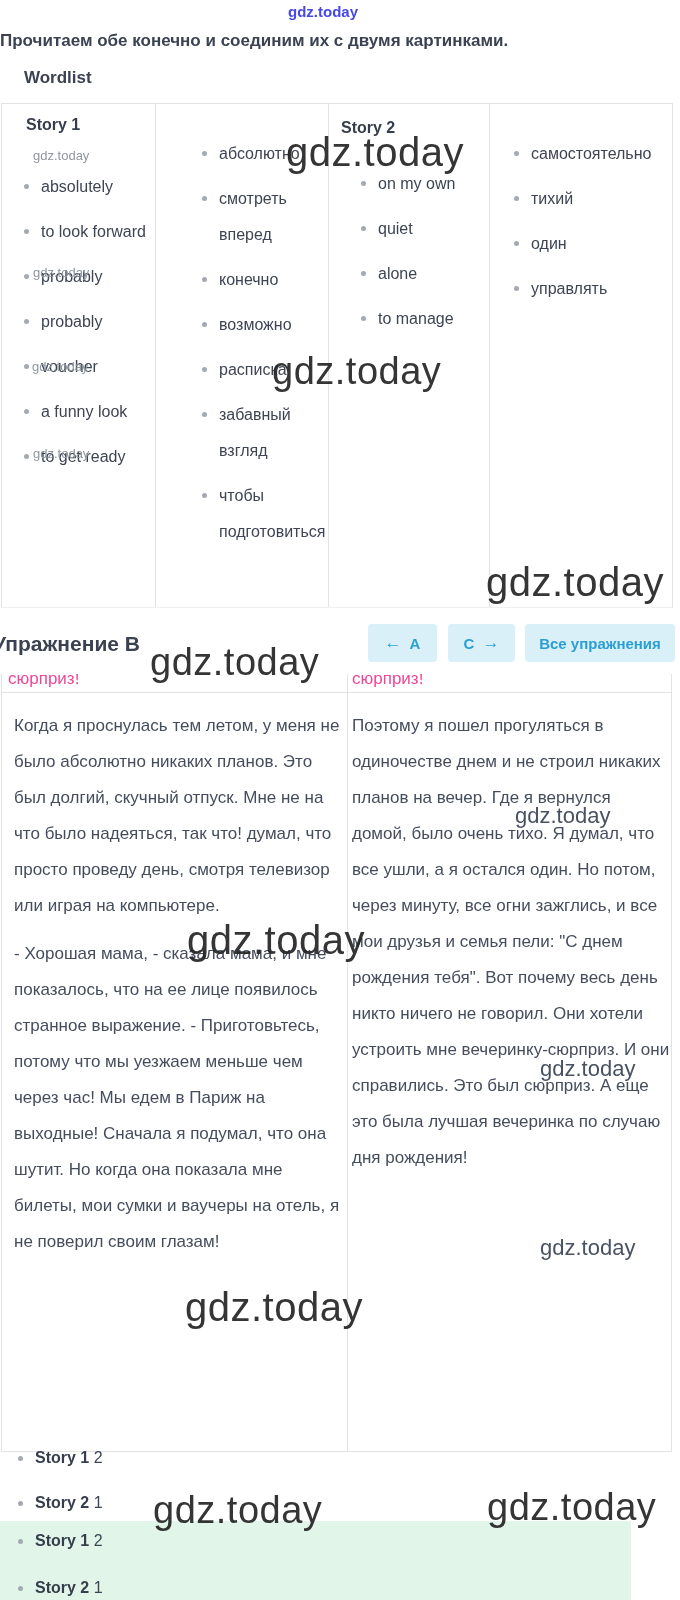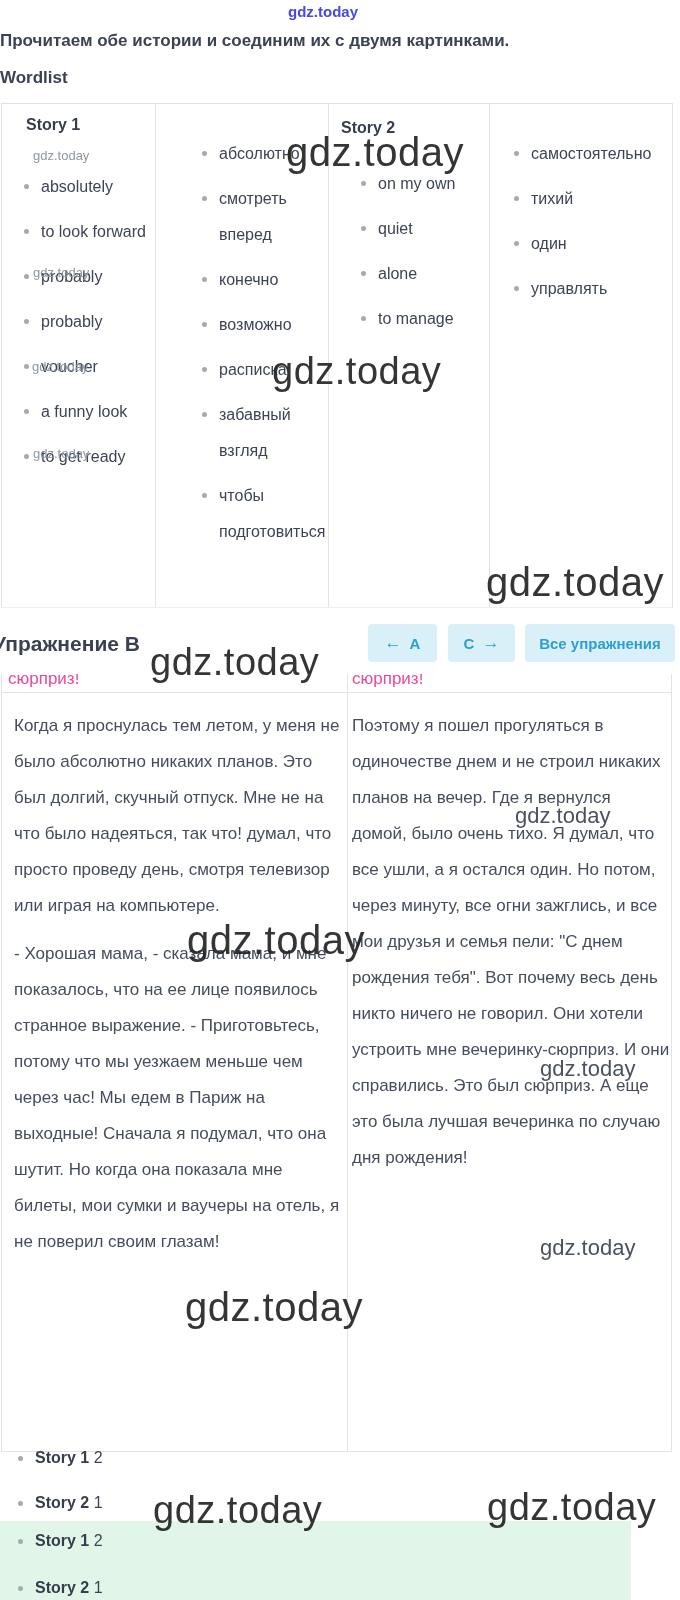--- a/index.html
+++ b/index.html
@@ -11,21 +11,21 @@
   
   .wm { position:absolute; white-space:nowrap; z-index:3; pointer-events:none;text-align:right; }
   .wm-blue { font-size:15px; font-weight:600; color:#4848e2; }
   .wm-sm   { font-size:13px; color:#9097a0; }
   .wm-lg   { font-size:40px; font-weight:300; color:#242424; opacity:.92; letter-spacing:.5px; }
   .wm-lg38 { font-size:38px; font-weight:300; color:#242424; opacity:.92; letter-spacing:.5px; }
   .wm-md   { font-size:22px; font-weight:300; color:#4a5262; }
   .wm-over { z-index:7; }
   
   .intro    { position:absolute; left:0; top:31px; font-size:17px; font-weight:600; color:#3b4252; }
-  .wordlist-title { position:absolute; left:0; top:68px; font-size:17px; font-weight:600; color:#3b4252; }
+  .wordlist-title { position:absolute; left:0; top:68px; font-size:17px; font-weight:600; color:#3b4252;padding-left:24px; }
   
   .wl-table { position:absolute; left:1px; top:103px; width:672px; height:505px;
               border-top:1px solid #e3e3e6; border-left:1px solid #e3e3e6;
               border-right:1px solid #e3e3e6; border-bottom:1px solid #f0f0f2; }
   .vdiv { position:absolute; top:0; width:1px; height:100%; background:#e3e3e6; }
   .wl-cell { position:absolute; top:0; height:100%; }
   .wl-head { font-size:16px; font-weight:bold; color:#363d4c; }
   .wl-list { list-style:none; }
   .wl-list li { position:relative; font-size:16px; line-height:36px; margin-bottom:9px; color:#3d4454; }
   .wl-list li::before { content:""; position:absolute; left:-17px; top:15px;
@@ -73,21 +73,21 @@
   <div class="wm wm-lg" style="left:486px; top:560px;">gdz.today</div>
   <div class="wm wm-lg38 wm-over" style="left:150px; top:641px;">gdz.today</div>
   <div class="wm wm-md" style="left:515px; top:803px;">gdz.today</div>
   <div class="wm wm-lg" style="left:187px; top:918px;">gdz.today</div>
   <div class="wm wm-md" style="left:540px; top:1056px;">gdz.today</div>
   <div class="wm wm-md" style="left:540px; top:1235px;">gdz.today</div>
   <div class="wm wm-lg" style="left:185px; top:1285px;">gdz.today</div>
   <div class="wm wm-lg38" style="left:153px; top:1489px;">gdz.today</div>
   <div class="wm wm-lg38" style="left:487px; top:1486px;">gdz.today</div>
 
-  <div class="intro">Прочитаем обе истории и соединим их с двумя картинками.</div>
+  <div class="intro">Прочитаем обе конечно и соединим их с двумя картинками.</div>
   <div class="wordlist-title">Wordlist</div>
 
   <div class="wl-table">
     <div class="vdiv" style="left:153px;"></div>
     <div class="vdiv" style="left:326px;"></div>
     <div class="vdiv" style="left:487px;"></div>
 
     <div class="wl-cell" style="left:0; width:153px;">
       <div class="wl-head" style="margin:12px 0 0 24px;">Story 1</div>
       <ul class="wl-list" style="margin-top:35px; padding-left:39px; padding-right:4px;">

